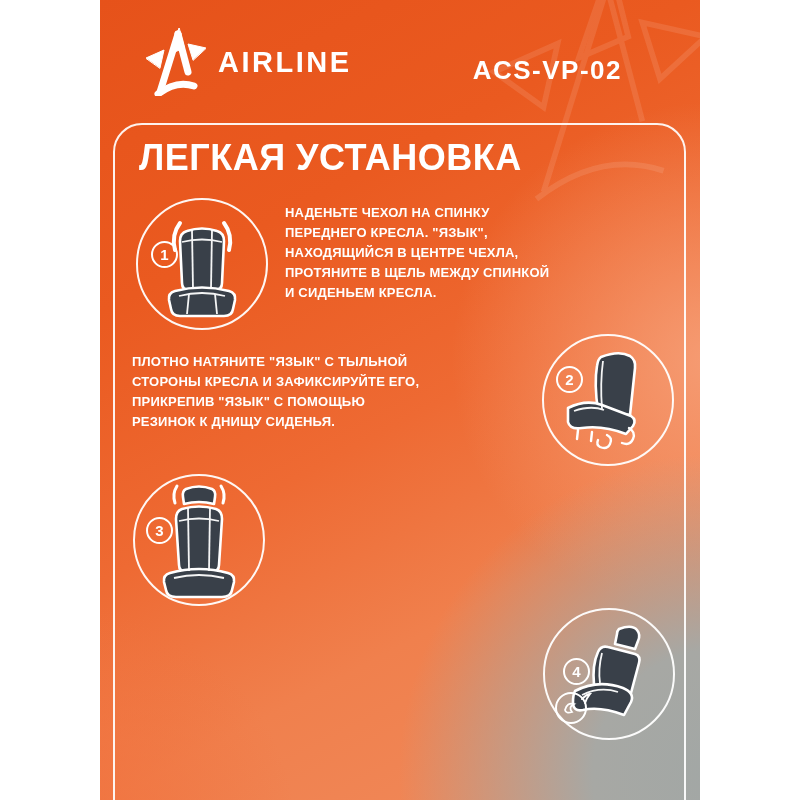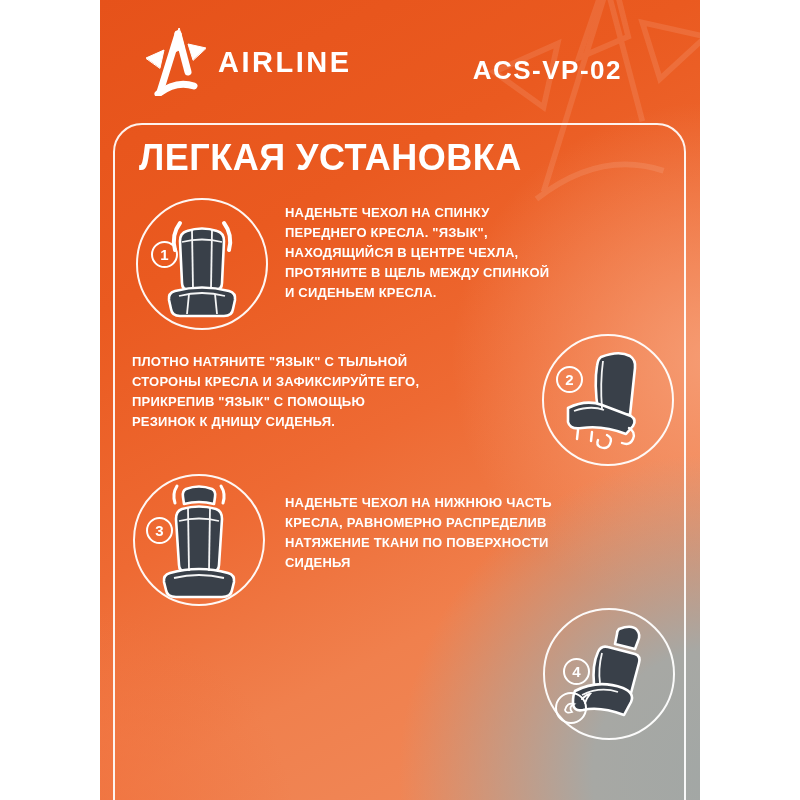--- a/index.html
+++ b/index.html
@@ -150,24 +150,20 @@
             <path d="M56 35 L57 98"></path>
             <path d="M78 35 L77 98"></path>
             <path d="M47 48 Q67 43 87 48"></path>
             <path d="M42 105 Q67 99 92 105"></path>
           </g>
         </svg>
         <div class="badge b3">
           <span>3</span>
         </div>
       </div>
-      <div class="step-text t3">НАДЕНЬТЕ ЧЕХОЛ НА НИЖНЮЮ ЧАСТЬ
-КРЕСЛА, РАВНОМЕРНО РАСПРЕДЕЛИВ
-НАТЯЖЕНИЕ ТКАНИ ПО ПОВЕРХНОСТИ
-СИДЕНЬЯ</div>
 
       <div class="icon-circle c4">
         <svg class="icon" width="134" height="134" viewBox="0 0 134 134">
           <circle cx="67" cy="67" r="65" fill="none" stroke="rgba(255,255,255,0.95)" stroke-width="2"></circle>
           <g fill="#394049" stroke="#ffffff" stroke-width="2.6" stroke-linejoin="round">
             <path d="M77 22 Q90 17 95 23 Q99 28 96 34 L93 42 L73 37 L75 27 Q75 24 77 22 Z"></path>
             <path d="M66 40 L93 47 Q99 49 97 56 L89 86 L52 78 Q50 58 56 45 Q59 38 66 40 Z"></path>
             <path d="M33 84 Q56 72 81 81 Q93 86 89 95 L82 108 Q58 99 41 103 Q31 105 31 95 Q31 88 33 84 Z"></path>
           </g>
           <g stroke="#ffffff" stroke-width="1.8" fill="none" opacity="0.95">

